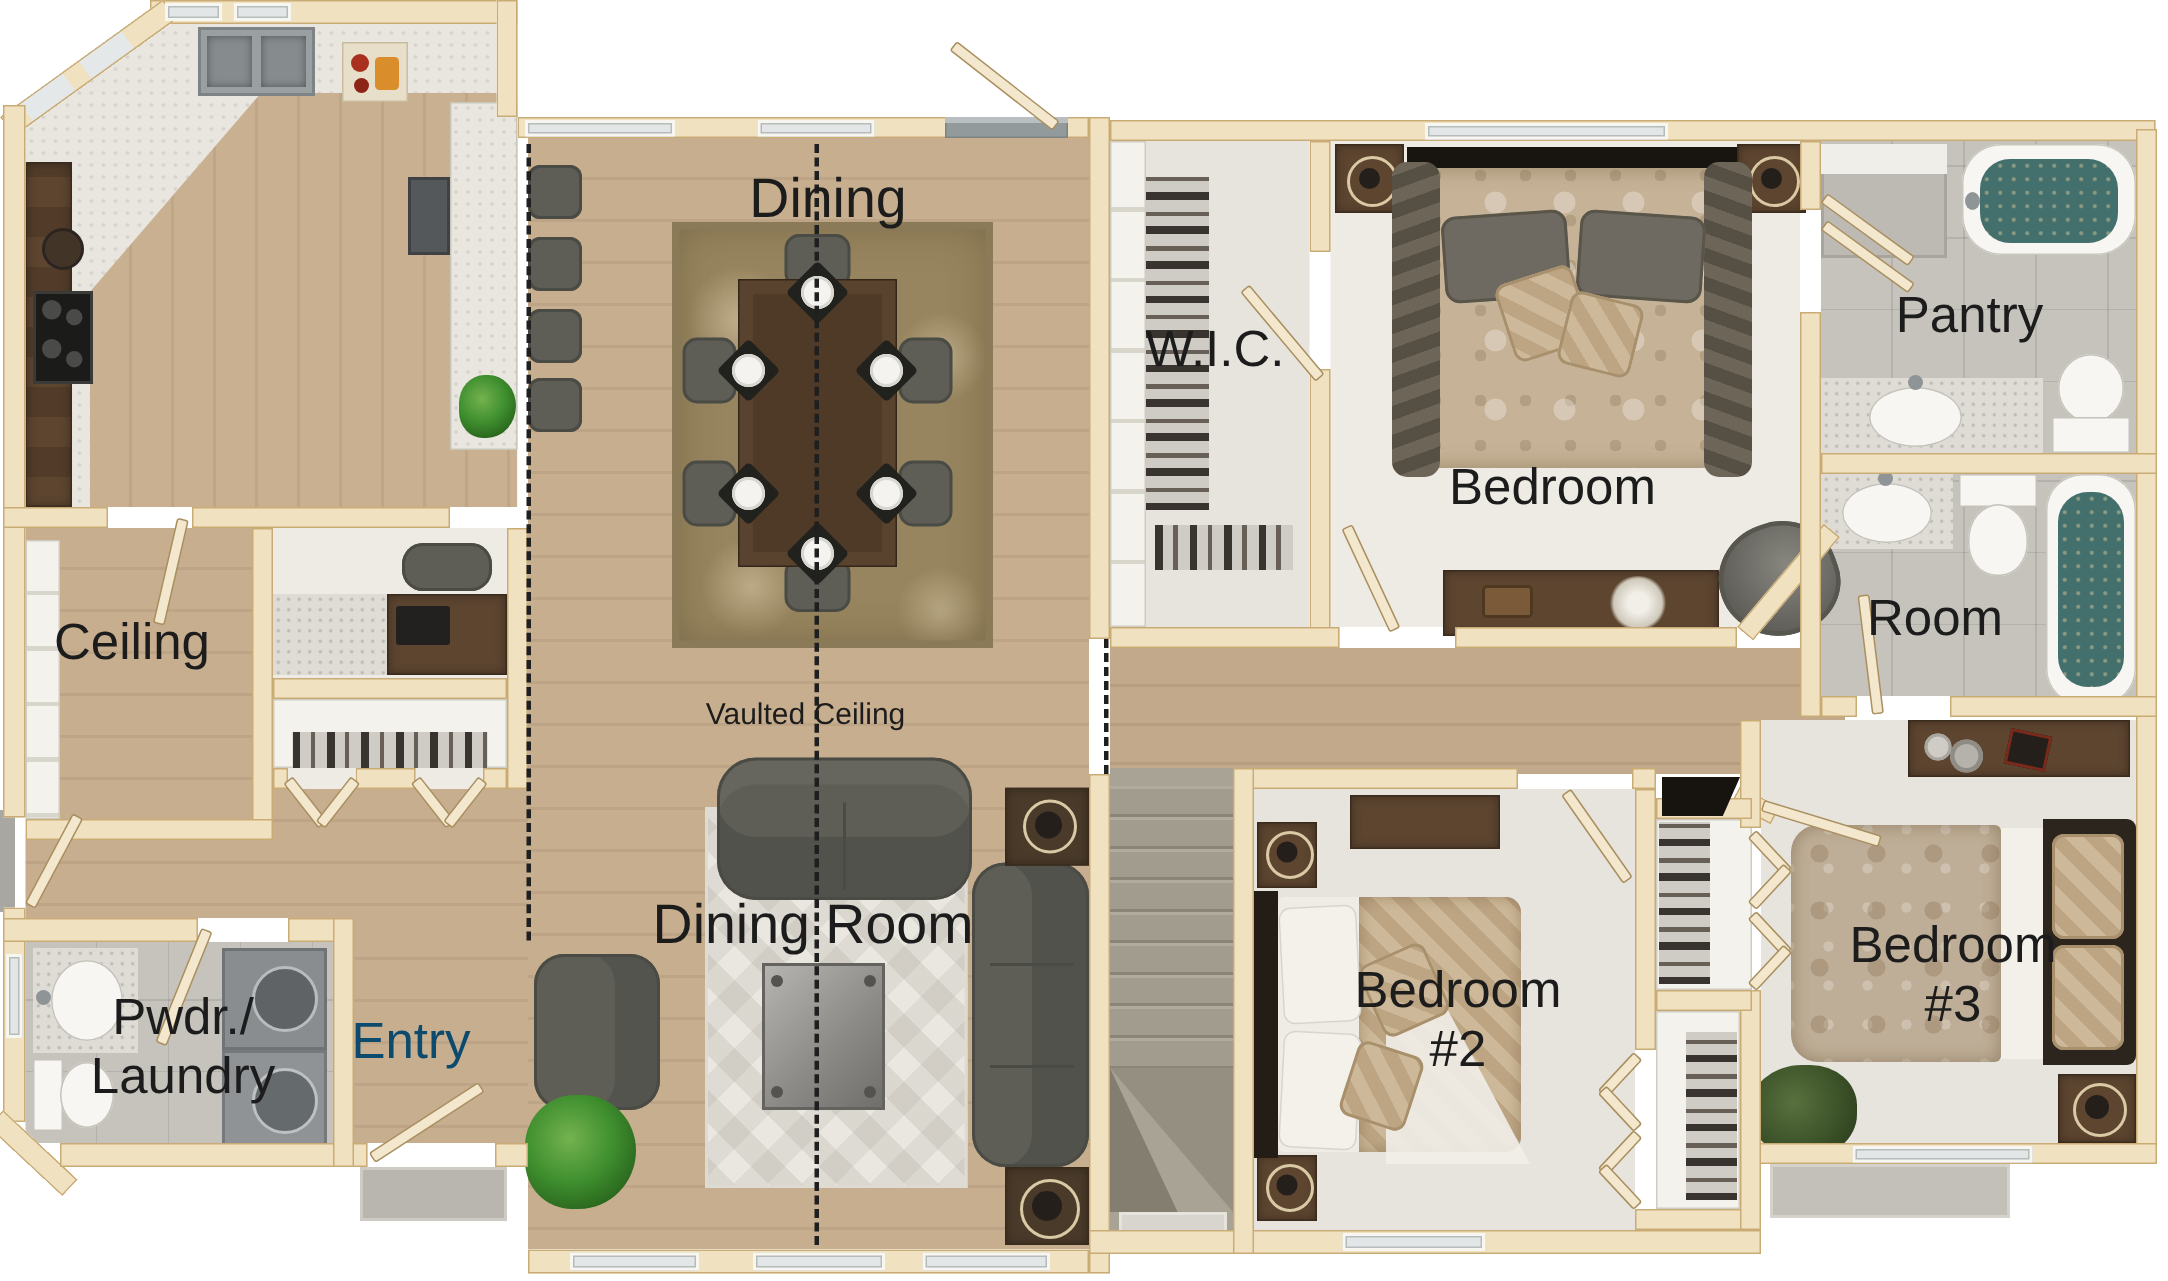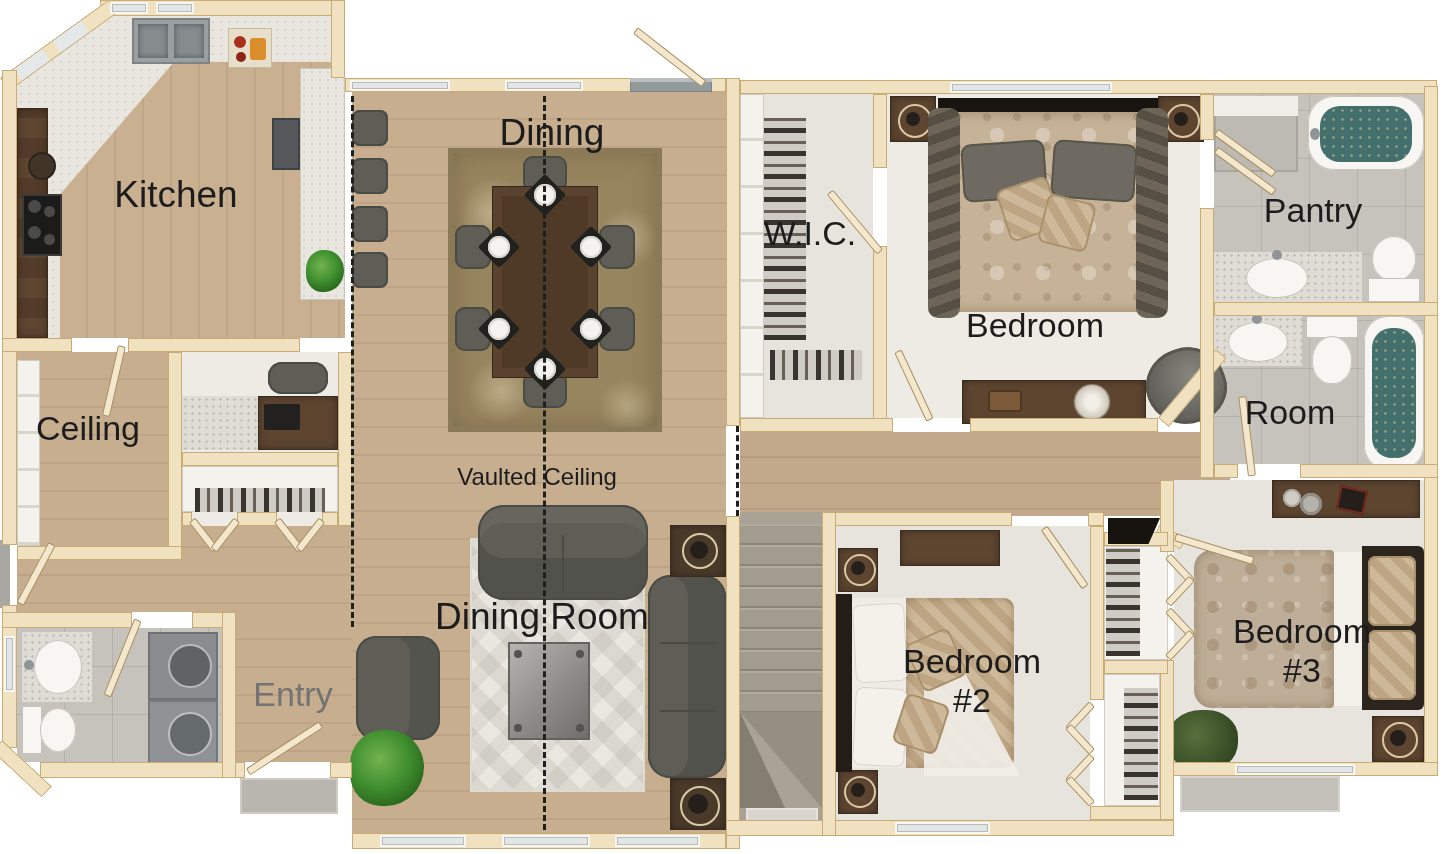--- a/index.html
+++ b/index.html
@@ -20,21 +20,21 @@
      repeating-linear-gradient(90deg,transparent 0 47px,rgba(0,0,0,.09) 47px 48px);}
   .speckle{background-color:#dedcd5;background-image:radial-gradient(rgba(0,0,0,.14) 1px,transparent 1.4px);background-size:7px 7px;}
   .speckleL{background-color:#e9e6df;background-image:radial-gradient(rgba(0,0,0,.08) 1px,transparent 1.4px);background-size:8px 8px;}
   .whitebox{background:#f4f2ec;box-shadow:inset 0 0 0 1px #cfccc2;}
   .window{position:absolute;background:#e2e6e6;box-shadow:inset 0 0 0 2px #f8f6f0,inset 0 0 0 3px #b6bbbb;z-index:40;}
   .slider{position:absolute;background:#939a9c;box-shadow:inset 0 4px 0 #b9bfc0,inset 0 0 0 1px #7d8486;z-index:40;}
   .leaf{position:absolute;height:6px;background:#f3e8cd;border:1px solid #a98f60;transform-origin:0 50%;z-index:45;border-radius:2px;}
   .dash{position:absolute;width:0;border-left:3px dashed #1f1f1f;z-index:50;}
   .label{position:absolute;z-index:60;color:#1c1c1c;text-align:center;transform:translate(-50%,-50%);
          white-space:nowrap;line-height:1.16;}
-  .lg{font-size:37px;} .md{font-size:34px;} .sm{font-size:24px;}
+  .lg{font-size:37px;} .md{font-size:34px;} .sm{font-size:20px;}
   
   .fwood{position:absolute;background:#5d4530;box-shadow:inset 0 0 0 1px #3b2b1c,inset 0 0 8px rgba(0,0,0,.4);z-index:10;}
   .gray{position:absolute;background:#5e5e57;box-shadow:inset 0 0 0 2px #4b4b45;border-radius:10px;z-index:10;}
   .whitefix{position:absolute;background:#f7f6f2;box-shadow:inset 0 0 0 1px #c4c2ba;z-index:10;}
   .ring{position:absolute;border-radius:50%;border:2px solid #d9c9a4;z-index:11;}
   .dot{position:absolute;border-radius:50%;z-index:12;}
   .plate{position:absolute;border-radius:50%;background:#f4f3ef;box-shadow:inset 0 0 0 2px #d8d6d0;z-index:13;}
   .mat{position:absolute;background:#21211e;transform:rotate(45deg);z-index:12;border-radius:3px;}
   .chev{background:repeating-linear-gradient(45deg,#cdb999 0 9px,#bda584 9px 18px);}
   .tub{position:absolute;background:#f7f6f2;box-shadow:inset 0 0 0 1px #c9c6bd;z-index:10;}
@@ -324,23 +324,20 @@
   <div class="fwood" style="left:1372px;top:716px;width:52px;height:46px;"></div>
   <div class="ring" style="left:1382px;top:722px;width:32px;height:32px;"></div>
   <div class="dot" style="left:1390px;top:730px;width:16px;height:16px;background:#241f1b;"></div>
   <div class="plantD" style="left:1166px;top:710px;width:72px;height:62px;"></div>
   <div class="clothes" style="left:1106px;top:548px;width:34px;height:108px;background-image:repeating-linear-gradient(0deg,rgba(30,25,20,.85) 0 5px,transparent 5px 12px,rgba(60,50,40,.7) 12px 15px,transparent 15px 23px);"></div>
 
   <div class="dash" style="left:351px;top:96px;height:531px;"></div>
   <div class="dash" style="left:543px;top:96px;height:734px;"></div>
   <div class="dash" style="left:736px;top:426px;height:90px;"></div>
 
-  <div class="label lg" style="left: 176px; top: 195px; color: rgb(28, 28, 28);">
-      <div>Kitchen</div>
-    </div>
   <div class="label lg" style="left: 552px; top: 133px; color: rgb(28, 28, 28);">
       <div>Dining</div>
     </div>
   <div class="label md" style="left: 88px; top: 429px; color: rgb(28, 28, 28);">
       <div>Ceiling</div>
     </div>
   <div class="label md" style="left: 810px; top: 234px; color: rgb(28, 28, 28);">
       <div>W.I.C.</div>
     </div>
   <div class="label md" style="left: 1035px; top: 326px; color: rgb(28, 28, 28);">
@@ -351,21 +348,25 @@
     </div>
   <div class="label md" style="left: 1290px; top: 413px; color: rgb(28, 28, 28);">
       <div>Room</div>
     </div>
   <div class="label lg" style="left: 542px; top: 617px; color: rgb(28, 28, 28);">
       <div>Dining Room</div>
     </div>
   <div class="label sm" style="left: 537px; top: 477px; color: rgb(28, 28, 28);">
       <div>Vaulted Ceiling</div>
     </div>
-  <div class="label md" style="left: 293px; top: 695px; color: #737373;">
+  <div class="label md" style="left: 122px; top: 699px; color: rgb(28, 28, 28);">
+      <div>Pwdr./</div>
+      <div>Laundry</div>
+    </div>
+  <div class="label md" style="left: 274px; top: 695px; color: #0c4a6e;">
       <div>Entry</div>
     </div>
   <div class="label md" style="left: 972px; top: 681px; color: rgb(28, 28, 28);">
       <div>Bedroom</div>
       <div>#2</div>
     </div>
   <div class="label md" style="left: 1302px; top: 651px; color: rgb(28, 28, 28);">
       <div>Bedroom</div>
       <div>#3</div>
     </div>

